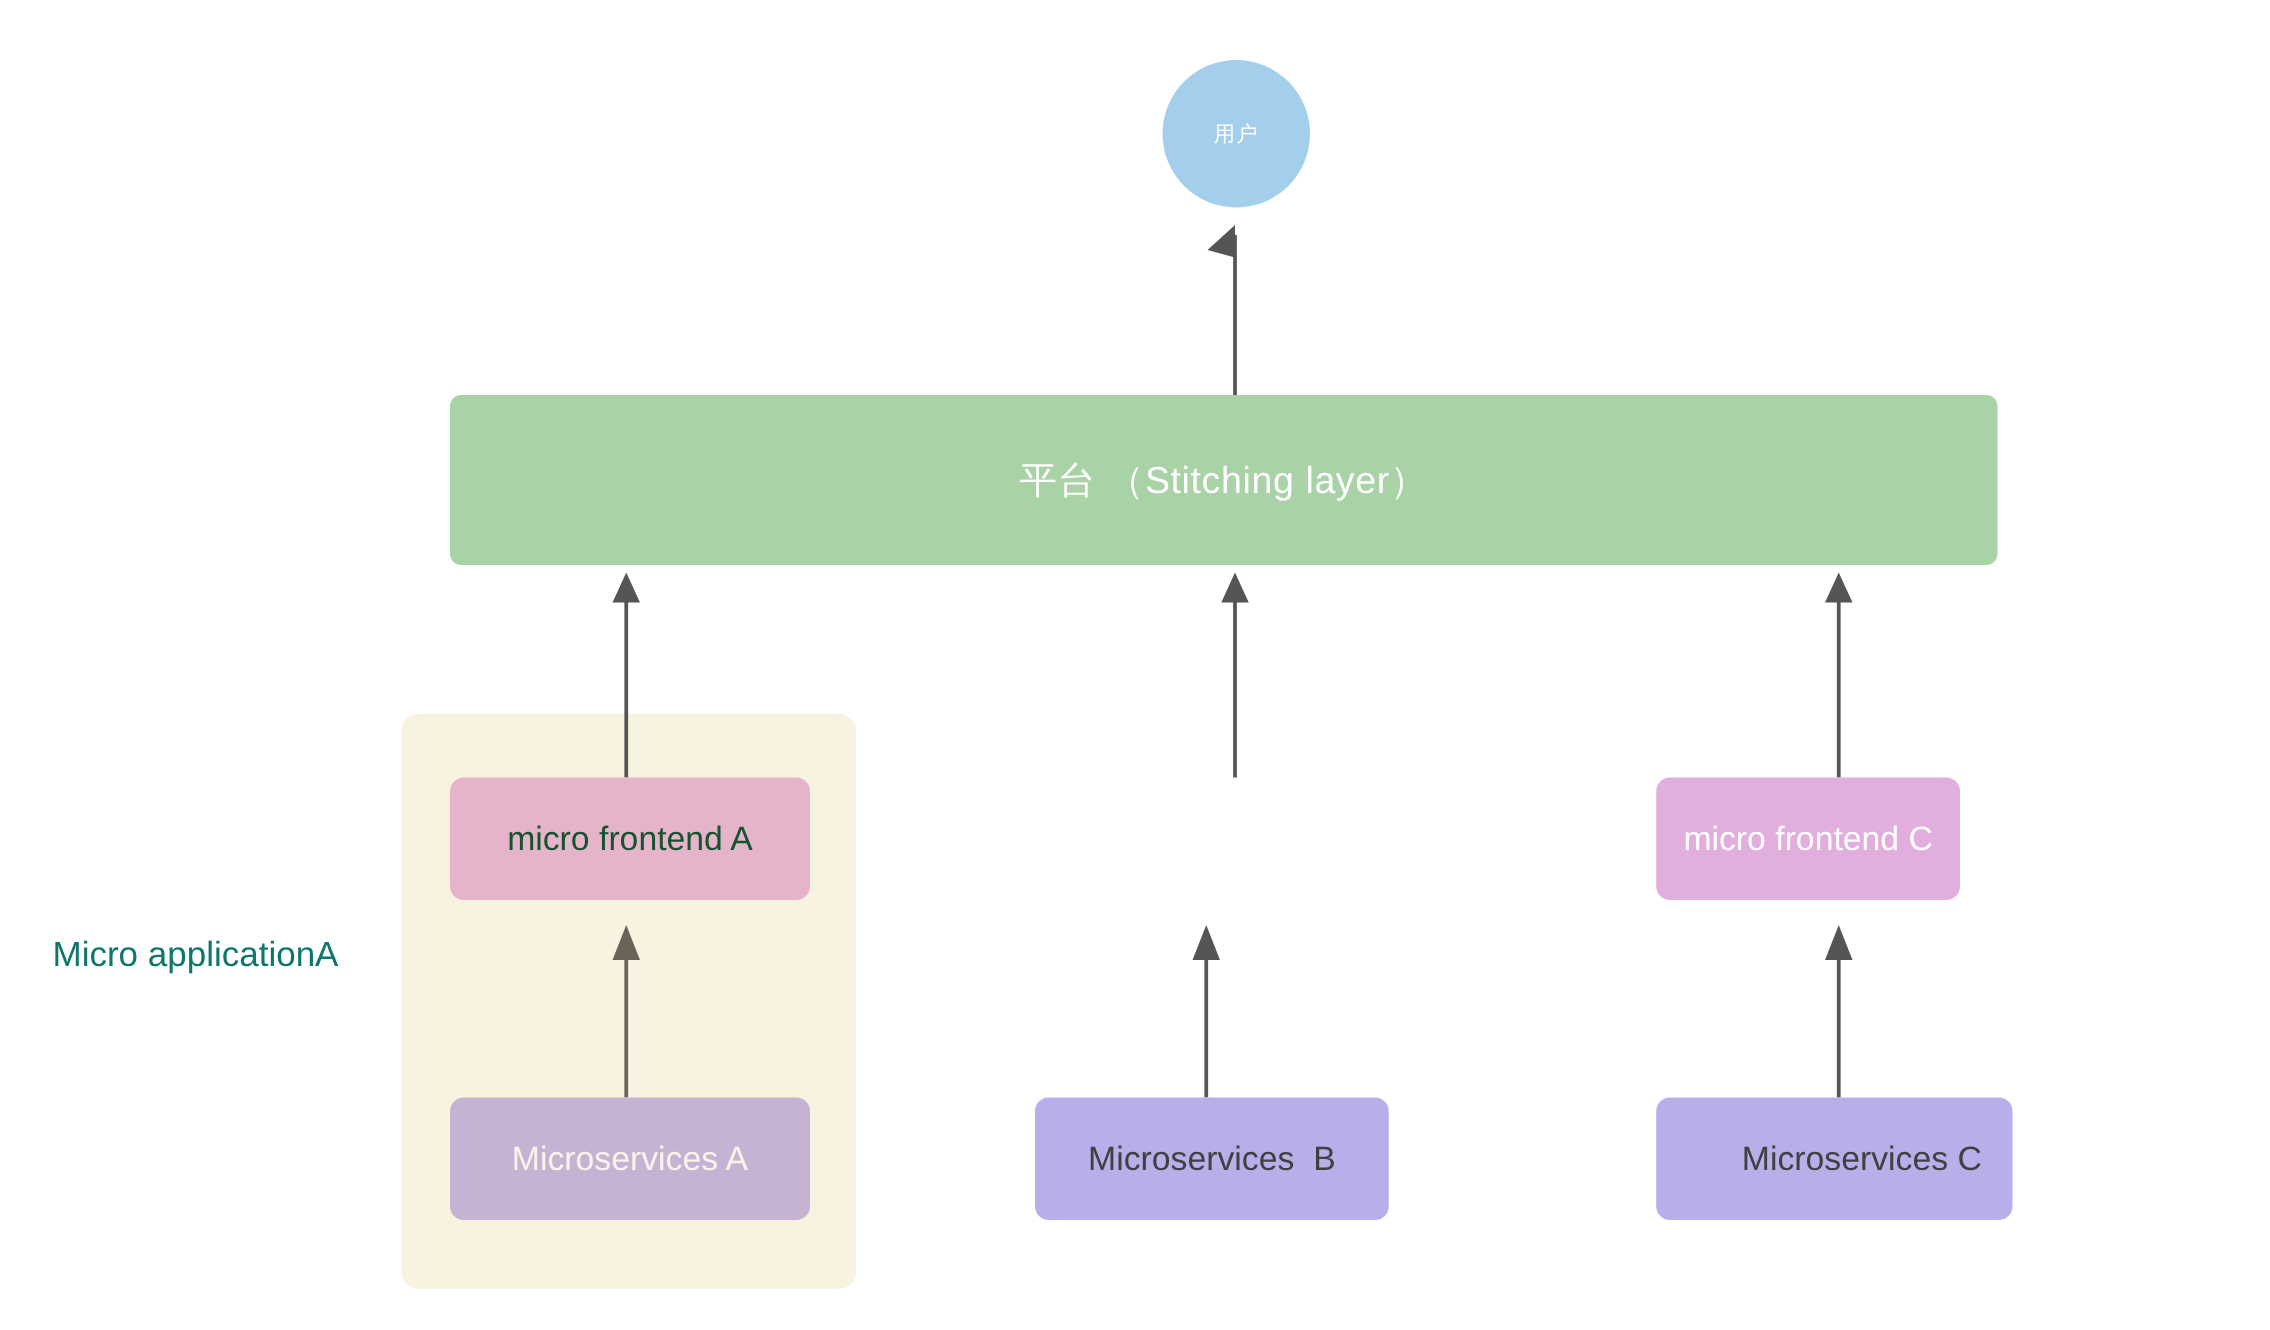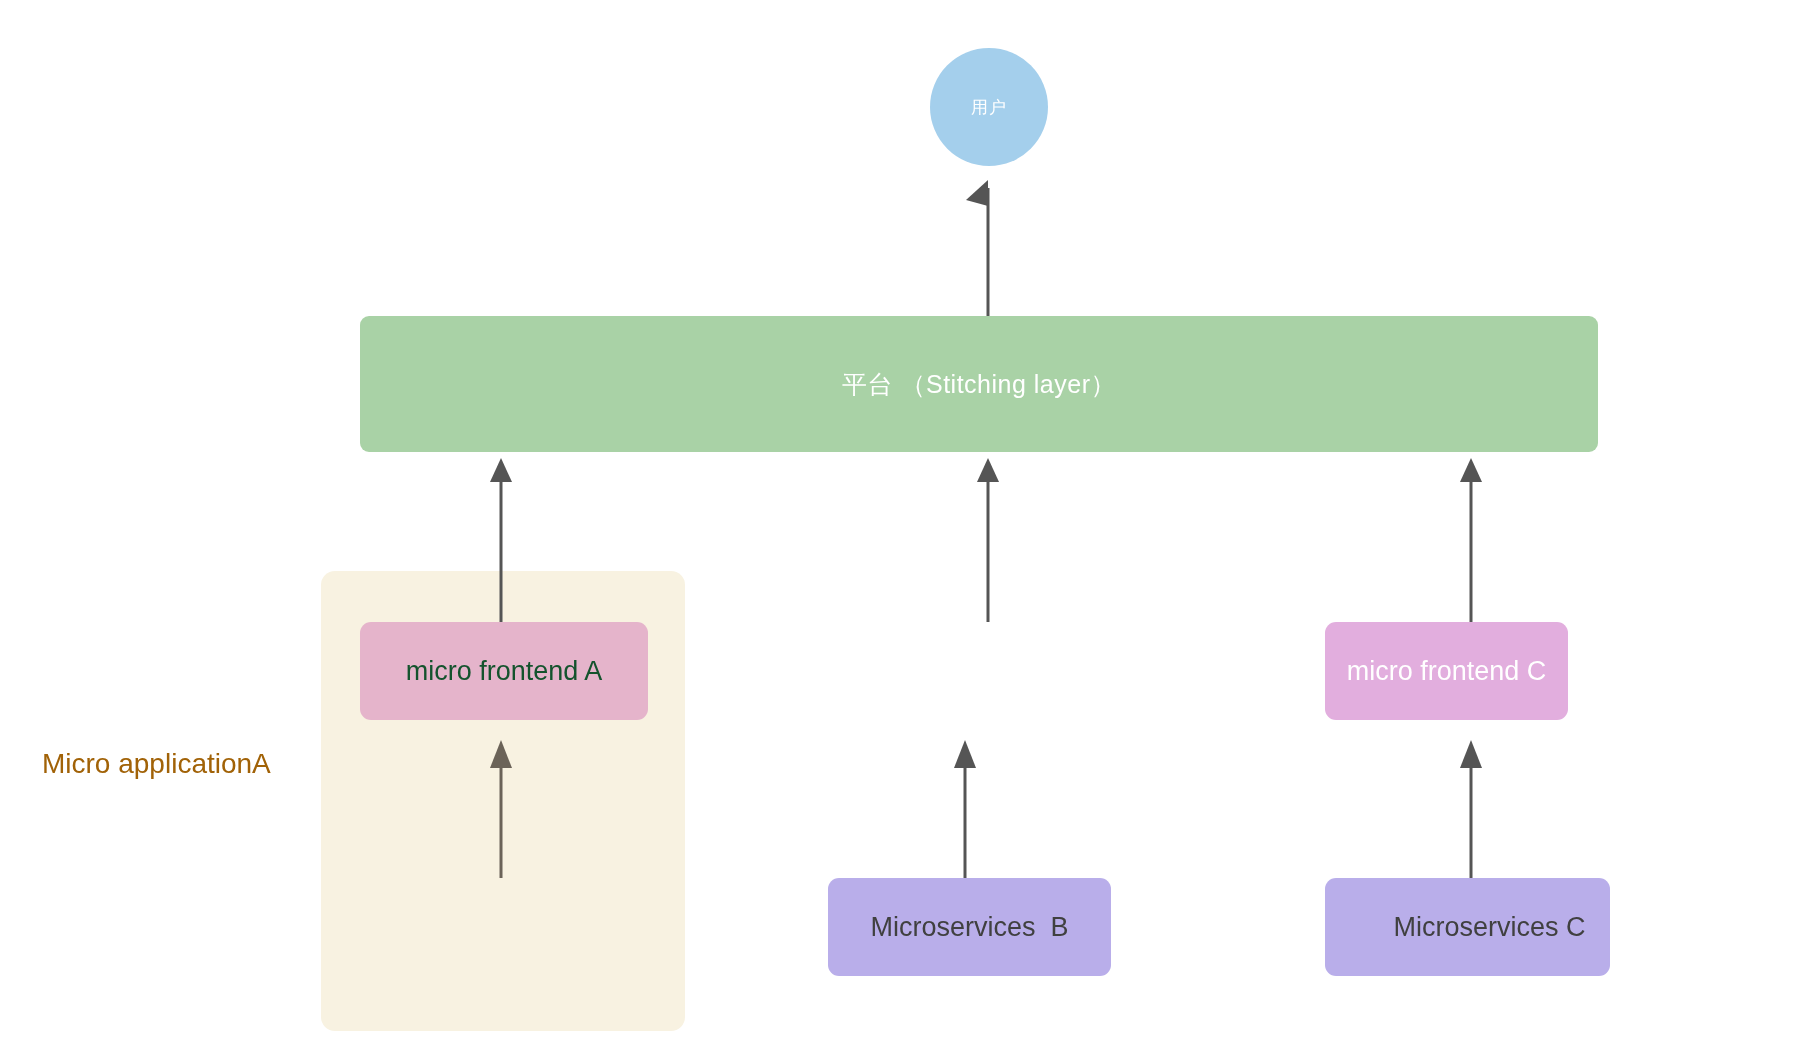--- a/index.html
+++ b/index.html
@@ -51,40 +51,40 @@
 
   
   .platform-bar {
     left: 360px;
     top: 316px;
     width: 1238px;
     height: 136px;
     border-radius: 9px;
     background: #a9d2a6;
     color: #ffffff;
-    font-size: 25px;
+    font-size: 30px;
     letter-spacing: 0.5px;
   }
 
   
   .group-region {
     position: absolute;
     left: 321px;
     top: 571px;
     width: 364px;
     height: 460px;
     border-radius: 14px;
     background: #f8f2e1;
   }
   .group-label {
     position: absolute;
     left: 42px;
     top: 748px;
     font-size: 28px;
-    color: #a16207;
+    color: #0f766e;
     white-space: pre;
   }
 
   
   .frontend {
     top: 622px;
     height: 98px;
     border-radius: 11px;
     color: #ffffff;
     font-size: 27px;
@@ -178,16 +178,17 @@
     </g>
   </svg>
 
   <div class="node user-circle">用户</div>
 
   <div class="node platform-bar">平台 （Stitching layer）</div>
 
   <div class="node frontend frontend-a">micro frontend A</div>
   <div class="node frontend frontend-c">micro frontend C</div>
 
+  <div class="node service service-a">Microservices A</div>
   <div class="node service service-b">Microservices  B</div>
   <div class="node service service-c">Microservices C</div>
 
 </div>
 
 </body></html>

